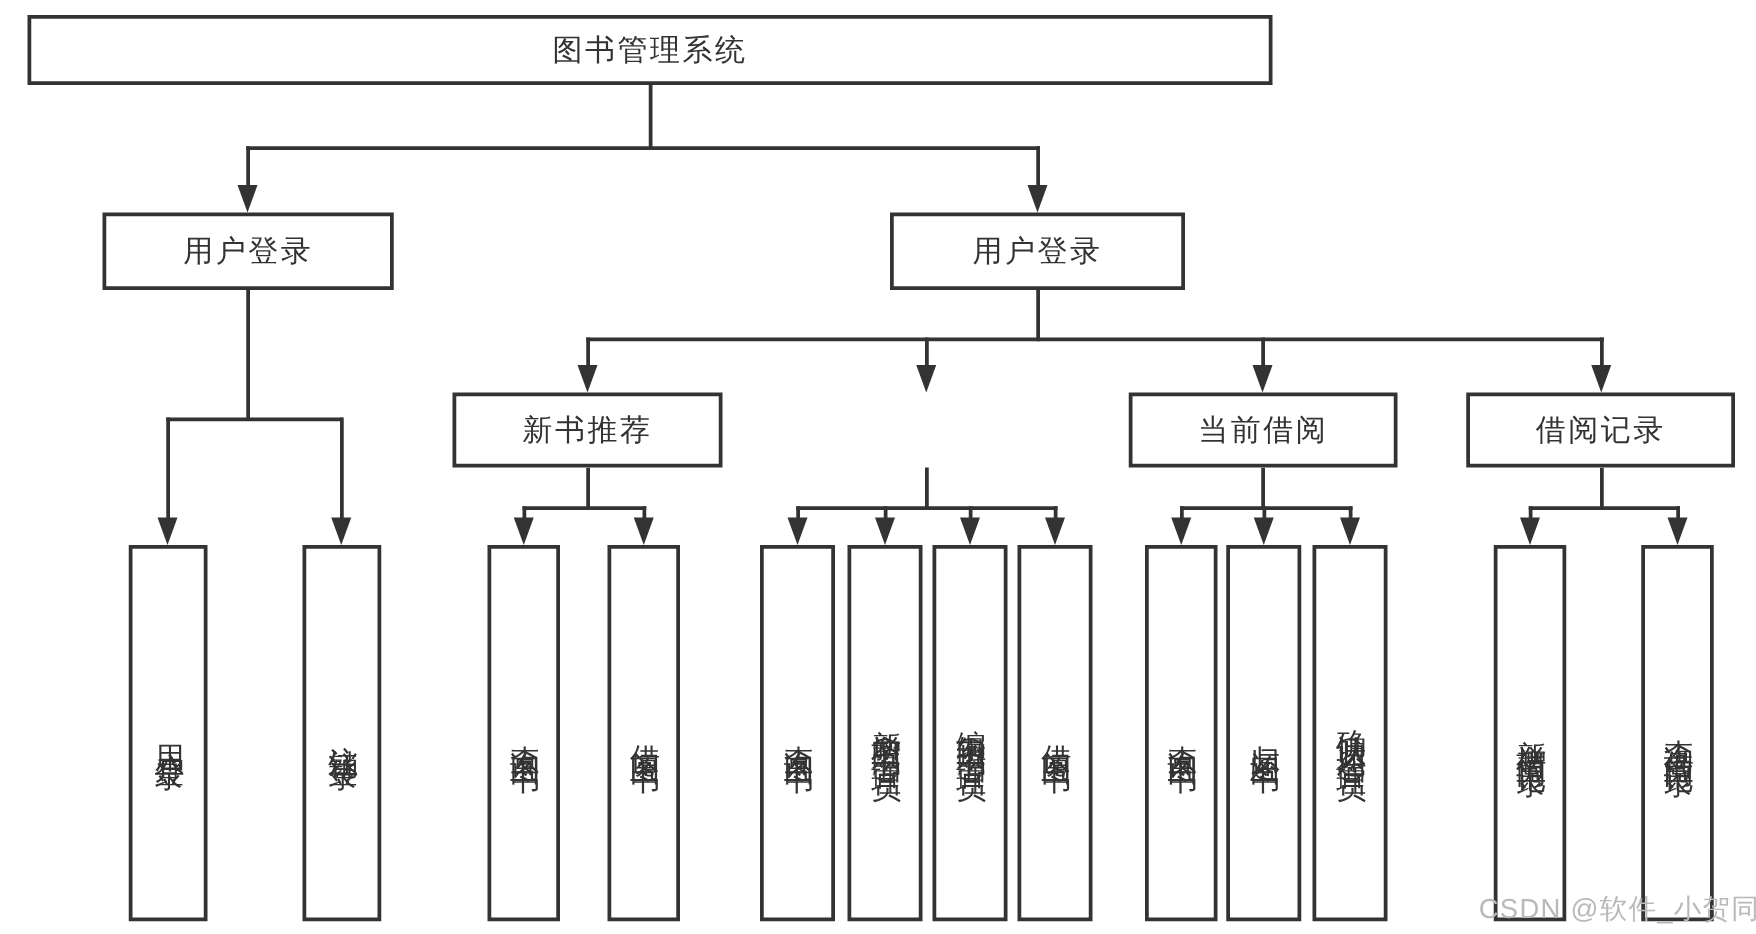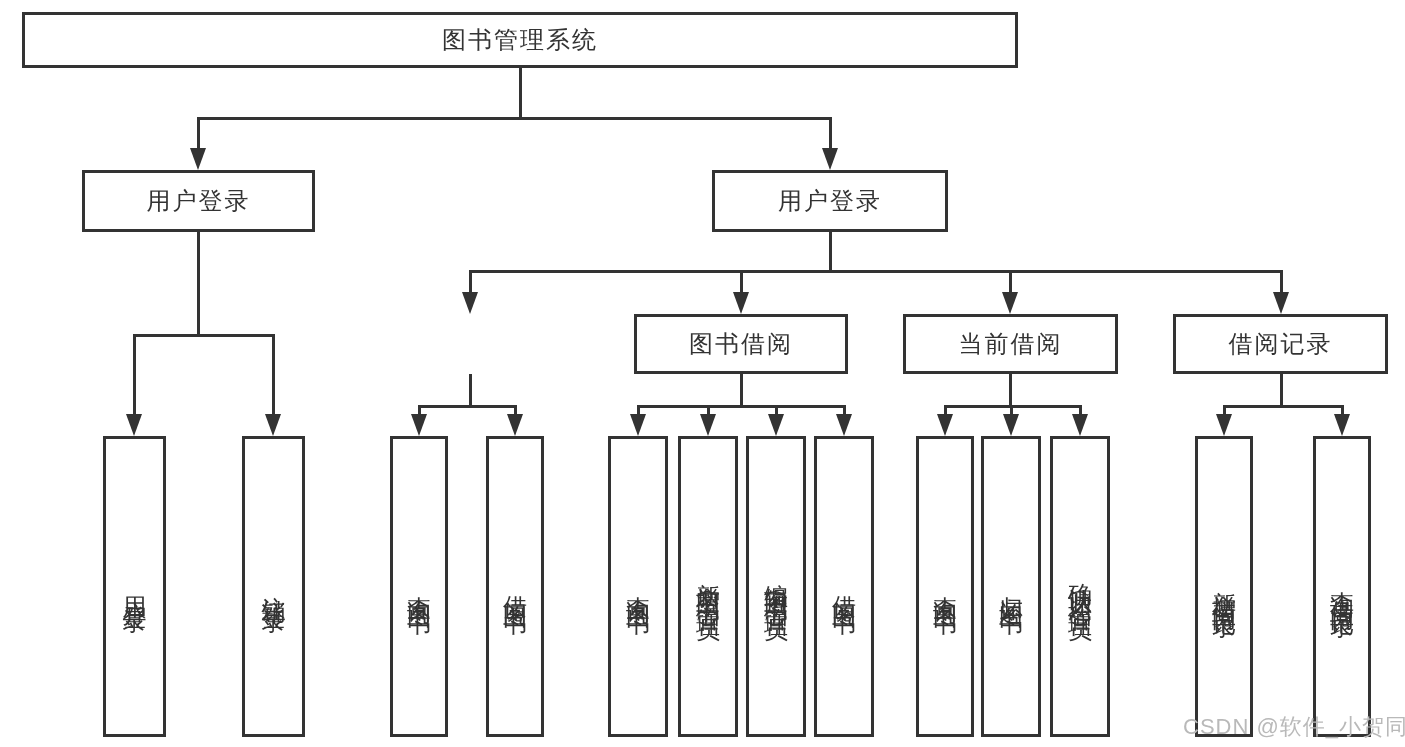--- a/index.html
+++ b/index.html
@@ -109,21 +109,21 @@
   <div class="hline" style="left:469px; top:270px; width:814px;"></div>
   <div class="vline" style="left:469px; top:270px; height:24px;"></div>
   <div class="arrow" style="left:462px; top:292px;"></div>
   <div class="vline" style="left:740px; top:270px; height:24px;"></div>
   <div class="arrow" style="left:733px; top:292px;"></div>
   <div class="vline" style="left:1009px; top:270px; height:24px;"></div>
   <div class="arrow" style="left:1002px; top:292px;"></div>
   <div class="vline" style="left:1280px; top:270px; height:24px;"></div>
   <div class="arrow" style="left:1273px; top:292px;"></div>
 
-  <div class="box" style="left:634px; top:314px; width:214px; height:60px;">图书借阅</div>
+  <div class="box" style="left:362px; top:314px; width:216px; height:60px;">新书推荐</div>
   <div class="box" style="left:1173px; top:314px; width:215px; height:60px;">借阅记录</div>
   <div class="box" style="left:903px; top:314px; width:215px; height:60px;">当前借阅</div>
 
   <div class="vline" style="left:469px; top:374px; height:33px;"></div>
   <div class="hline" style="left:418px; top:405px; width:99px;"></div>
   <div class="vline" style="left:418px; top:405px; height:12px;"></div>
   <div class="arrow" style="left:411px; top:414px;"></div>
   <div class="vline" style="left:514px; top:405px; height:12px;"></div>
   <div class="arrow" style="left:507px; top:414px;"></div>
 

